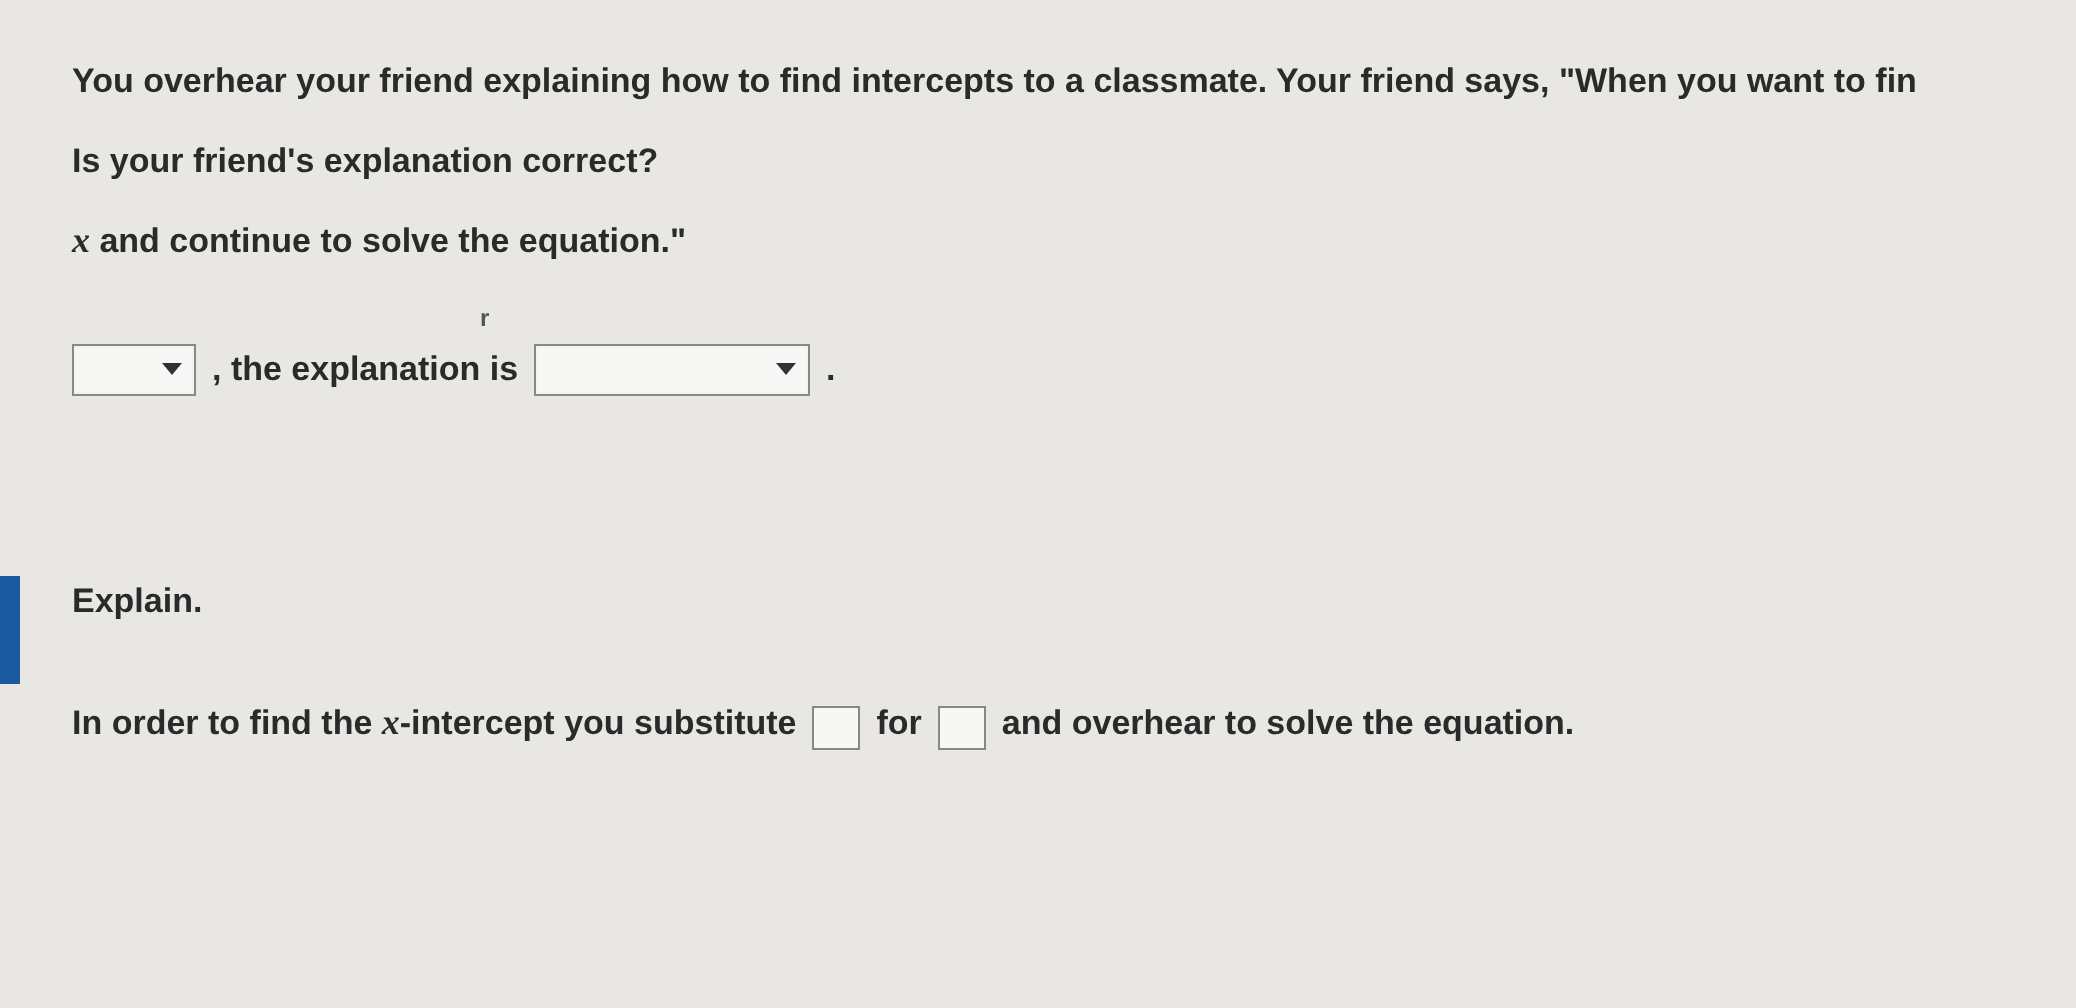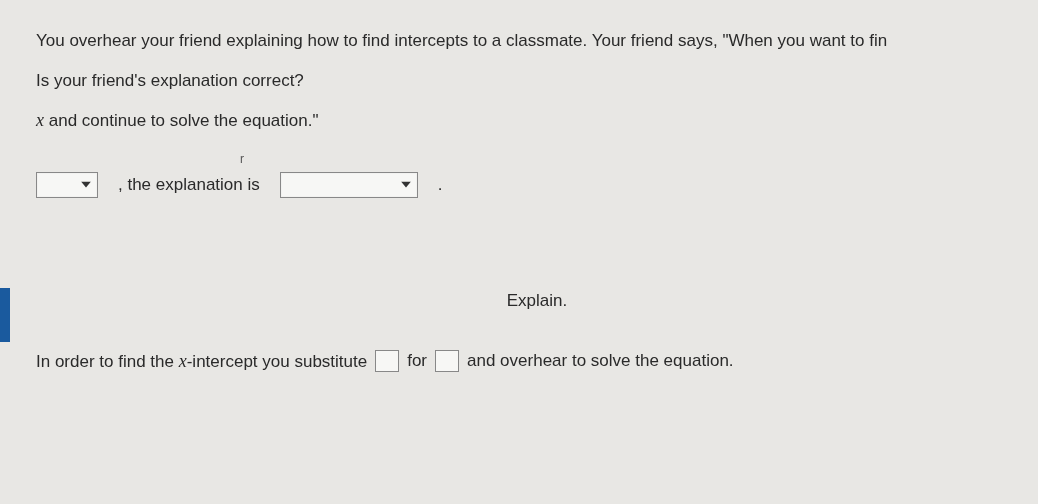--- a/index.html
+++ b/index.html
@@ -11,20 +11,21 @@
     font-family: Arial, Helvetica, sans-serif;
     background: #e8e7e4;
     color: #2a2a2a;
     overflow: hidden;
   }
   .page {
     padding: 28px 0 0 36px;
     font-size: 17px;
     line-height: 1.5;
     position: relative;
+    font-weight: bold;
   }
   .para {
     margin-bottom: 14px;
   }
   .q1-line1 { white-space: nowrap; }
   .math-x {
     font-family: "Times New Roman", serif;
     font-style: italic;
     font-size: 18px;
   }
@@ -45,40 +46,39 @@
     top: 50%;
     transform: translateY(-50%);
     pointer-events: none;
   }
   .inline-select .caret svg { display: block; }
   .answer-row {
     margin-top: 38px;
     margin-bottom: 90px;
     display: flex;
     align-items: center;
-    gap: 20px;
+    gap: 8px;
   }
   .answer-row .txt { font-size: 17px; }
   .explain-label {
     margin-top: 60px;
     margin-bottom: 34px;
-    text-align: center;
   }
   .fillbox {
     display: inline-block;
     vertical-align: middle;
     width: 24px;
     height: 22px;
     border: 1px solid #888;
     background: #f7f7f5;
     margin: 0 2px;
   }
   .sentence2 {
     display: flex;
-    align-items: center;
+    align-items: flex-end;
     gap: 6px;
     flex-wrap: wrap;
   }
   .side-tab {
     position: absolute;
     left: 0;
     top: 288px;
     width: 10px;
     height: 54px;
     background: #1a5a9e;

